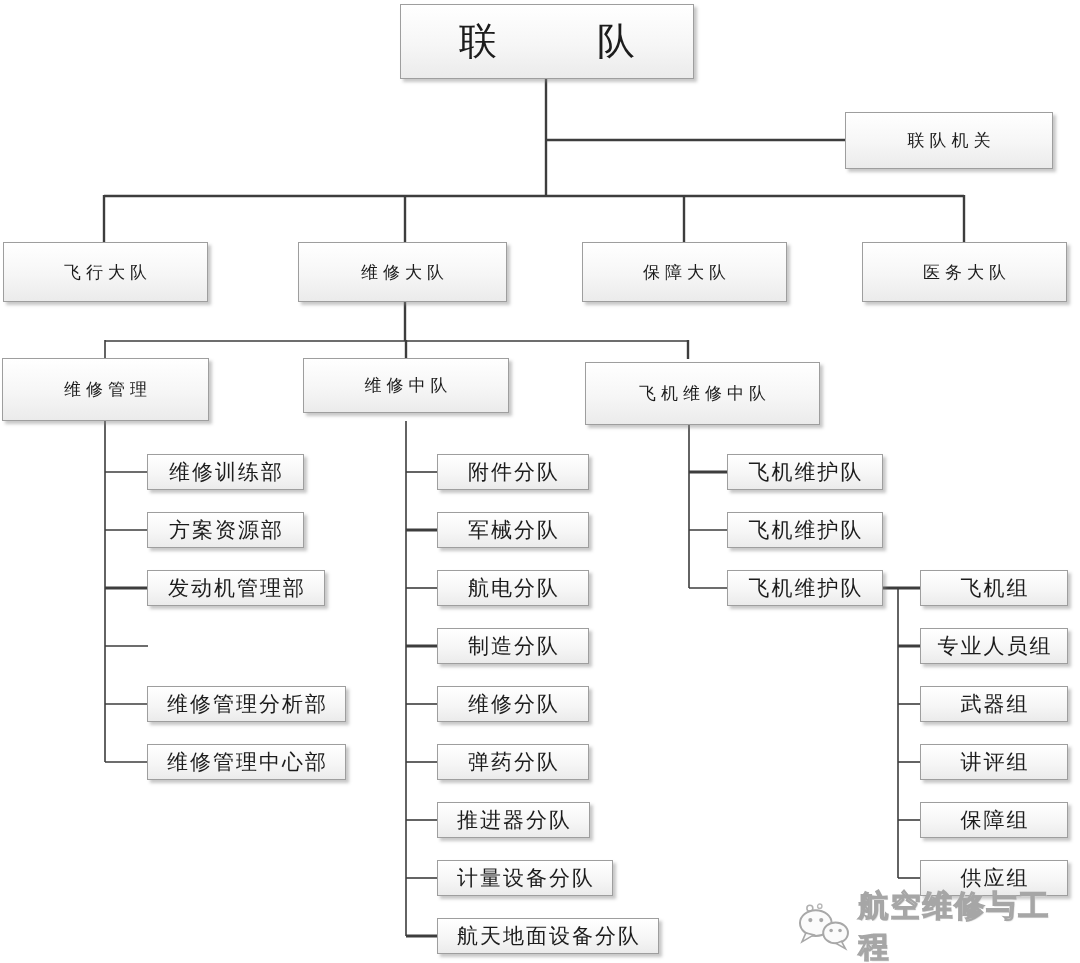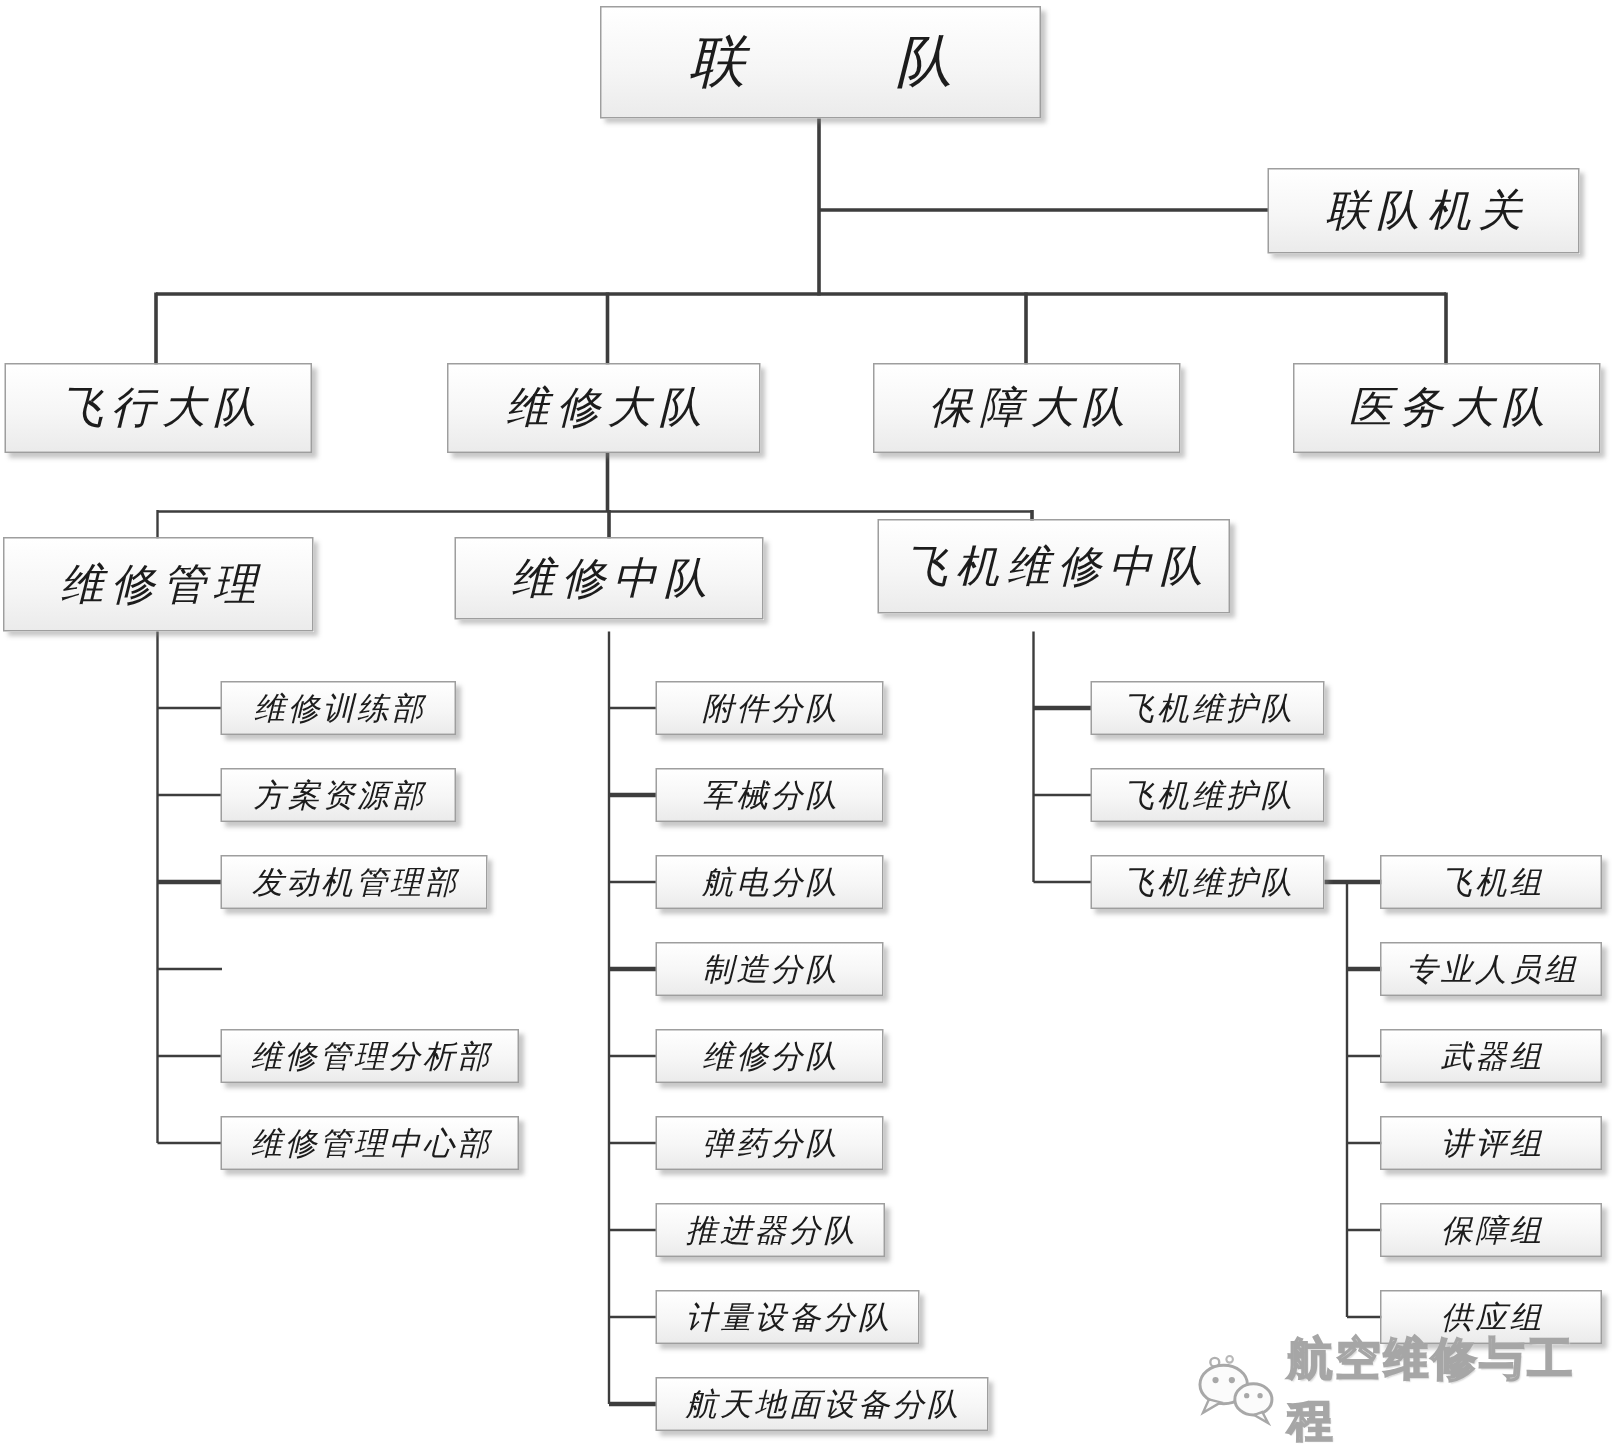--- a/index.html
+++ b/index.html
@@ -23,25 +23,24 @@
     position: absolute;
     box-sizing: border-box;
     display: flex;
     align-items: center;
     justify-content: center;
     background: linear-gradient(180deg, #ffffff 0%, #f6f6f6 55%, #ebebeb 100%);
     border: 1px solid #9e9e9e;
     box-shadow: 3px 3px 3px rgba(130,130,130,0.45);
     color: #1c1c1c;
     white-space: nowrap;
-    font-style: italic;
   }
   .lv1 { font-size: 38px; }
   .lv1 span { letter-spacing: 100px; margin-right: -100px; }
-  .lv2 { font-size: 29px; }
+  .lv2 { font-size: 17px; }
   .lv2 span { letter-spacing: 5px; margin-right: -5px; }
   .sm { font-size: 21px; align-items: center; }
   .sm span { letter-spacing: 2px; margin-right: -2px; }
   #watermark {
     position: absolute;
     left: 797px; top: 886px;
     display: flex;
     align-items: center;
     gap: 6px;
   }
@@ -137,21 +136,21 @@
   <div class="bx lv2" style="left:862px;top:242px;width:205px;height:60px">
     <span>医务大队</span>
   </div>
 
   <div class="bx lv2" style="left:2px;top:358px;width:207px;height:63px">
     <span>维修管理</span>
   </div>
   <div class="bx lv2" style="left:303px;top:358px;width:206px;height:55px">
     <span>维修中队</span>
   </div>
-  <div class="bx lv2" style="left:585px;top:346px;width:235px;height:63px">
+  <div class="bx lv2" style="left:585px;top:362px;width:235px;height:63px">
     <span>飞机维修中队</span>
   </div>
 
   <div class="bx sm" style="left:147px;top:454px;width:157px;height:36px">
     <span>维修训练部</span>
   </div>
   <div class="bx sm" style="left:147px;top:512px;width:157px;height:36px">
     <span>方案资源部</span>
   </div>
   <div class="bx sm" style="left:147px;top:570px;width:178px;height:36px">

